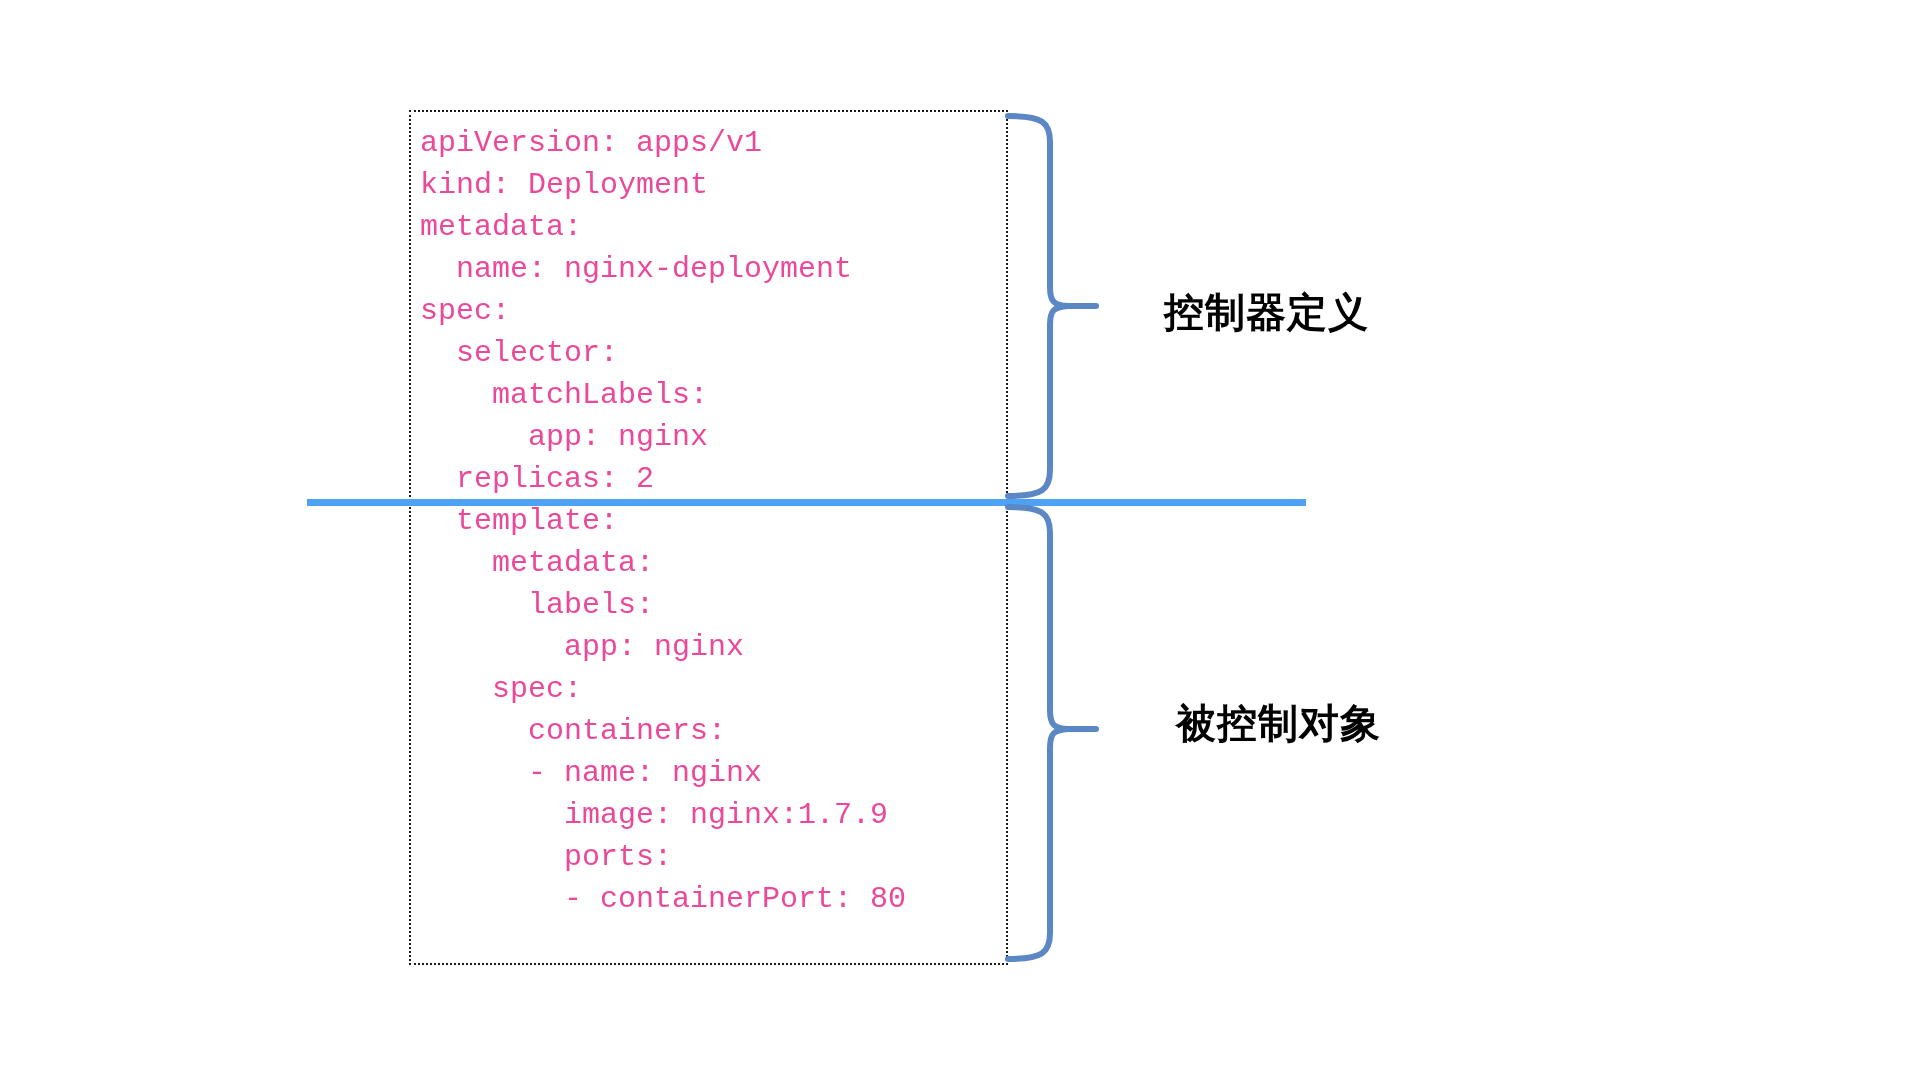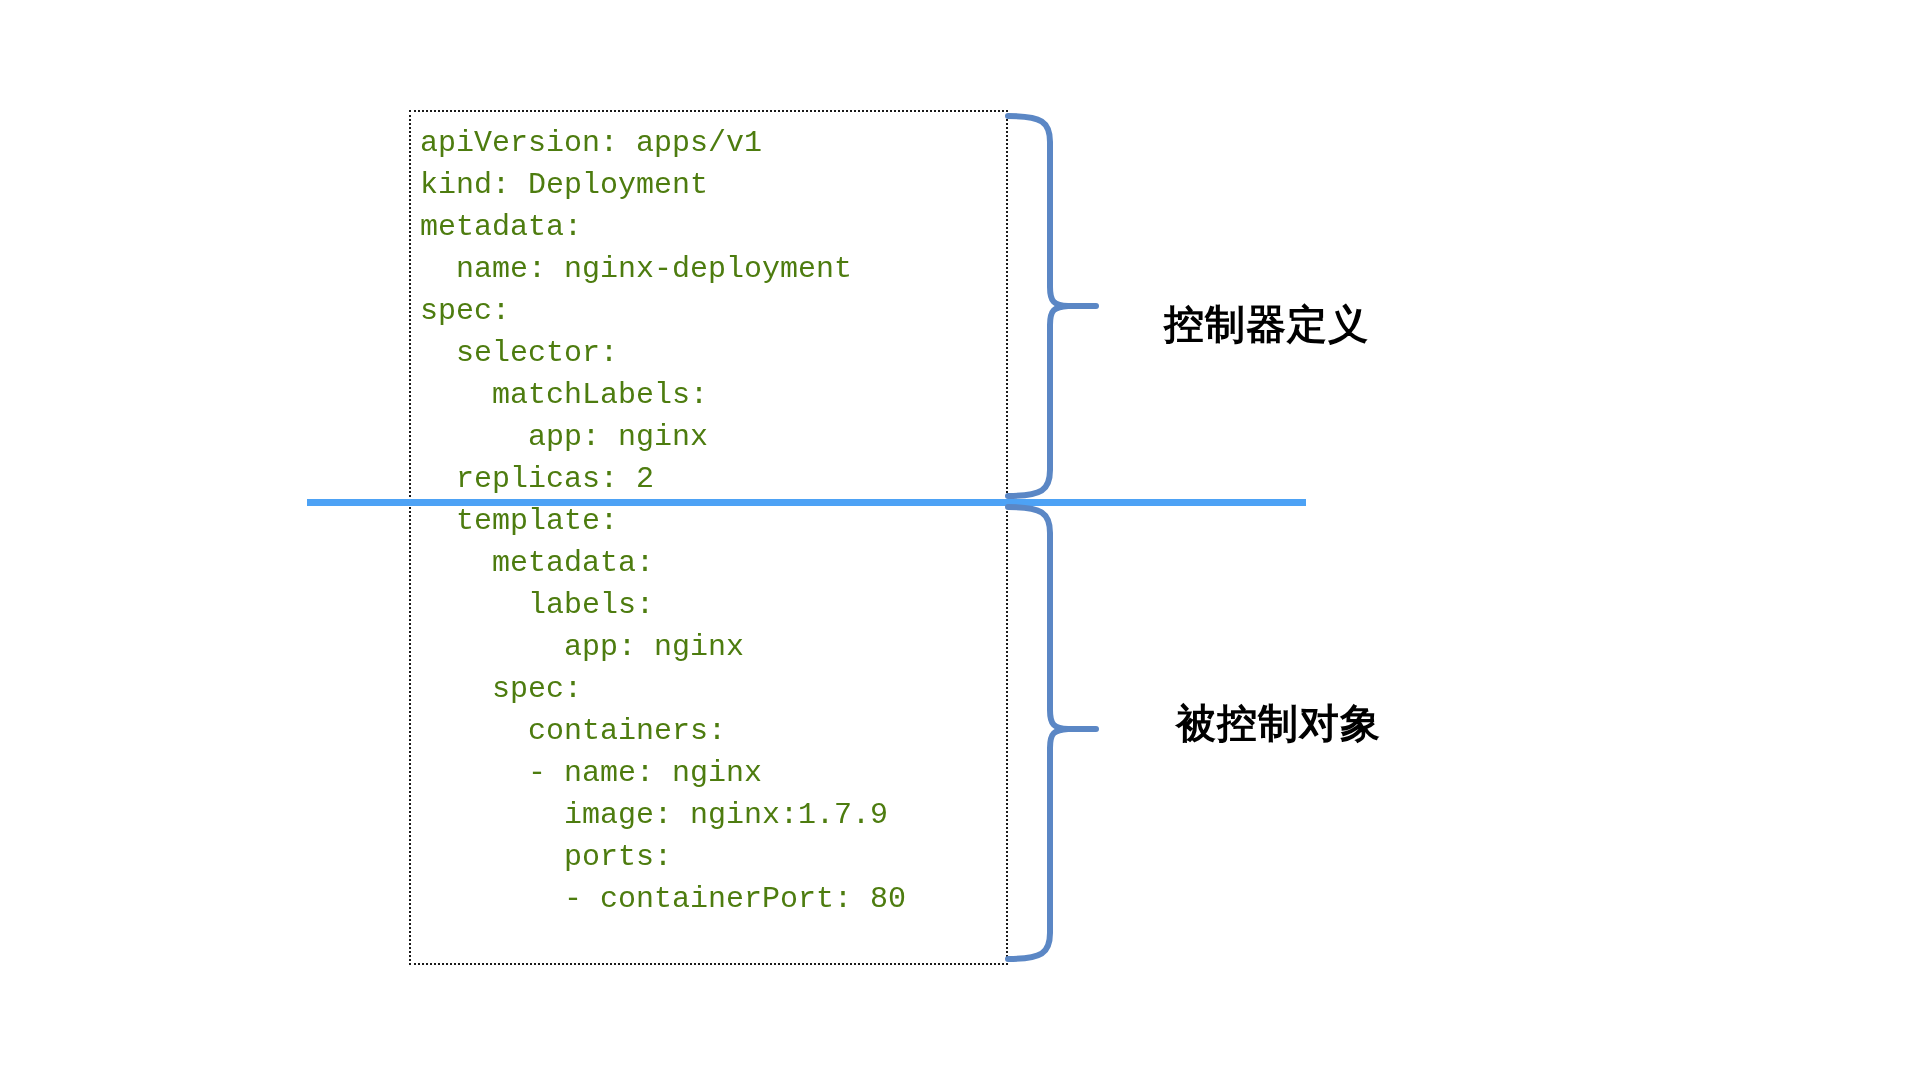--- a/index.html
+++ b/index.html
@@ -29,21 +29,21 @@
   }
 
   #yaml-code {
     position: absolute;
     left: 9px;
     top: 10px;
     margin: 0;
     font-family: "Liberation Mono", "DejaVu Sans Mono", monospace;
     font-size: 30px;
     line-height: 42px;
-    color: #4d7c0f;
+    color: #ec4899;
     white-space: pre;
     letter-spacing: 0px;
   }
 
   
   #divider-line {
     position: absolute;
     left: 307px;
     top: 499px;
     width: 999px;
@@ -74,21 +74,21 @@
     position: absolute;
     font-family: "Liberation Sans", "DejaVu Sans", sans-serif;
     font-size: 40px;
     font-weight: bold;
     color: #000000;
     white-space: nowrap;
     letter-spacing: 1px;
   }
   #label-controller-definition {
     left: 1164px;
-    top: 297px;
+    top: 285px;
   }
   #label-controlled-object {
     left: 1164px;
     top: 696px;
     margin-left: 12px;
   }
 </style>
 </head>
 <body>
 

